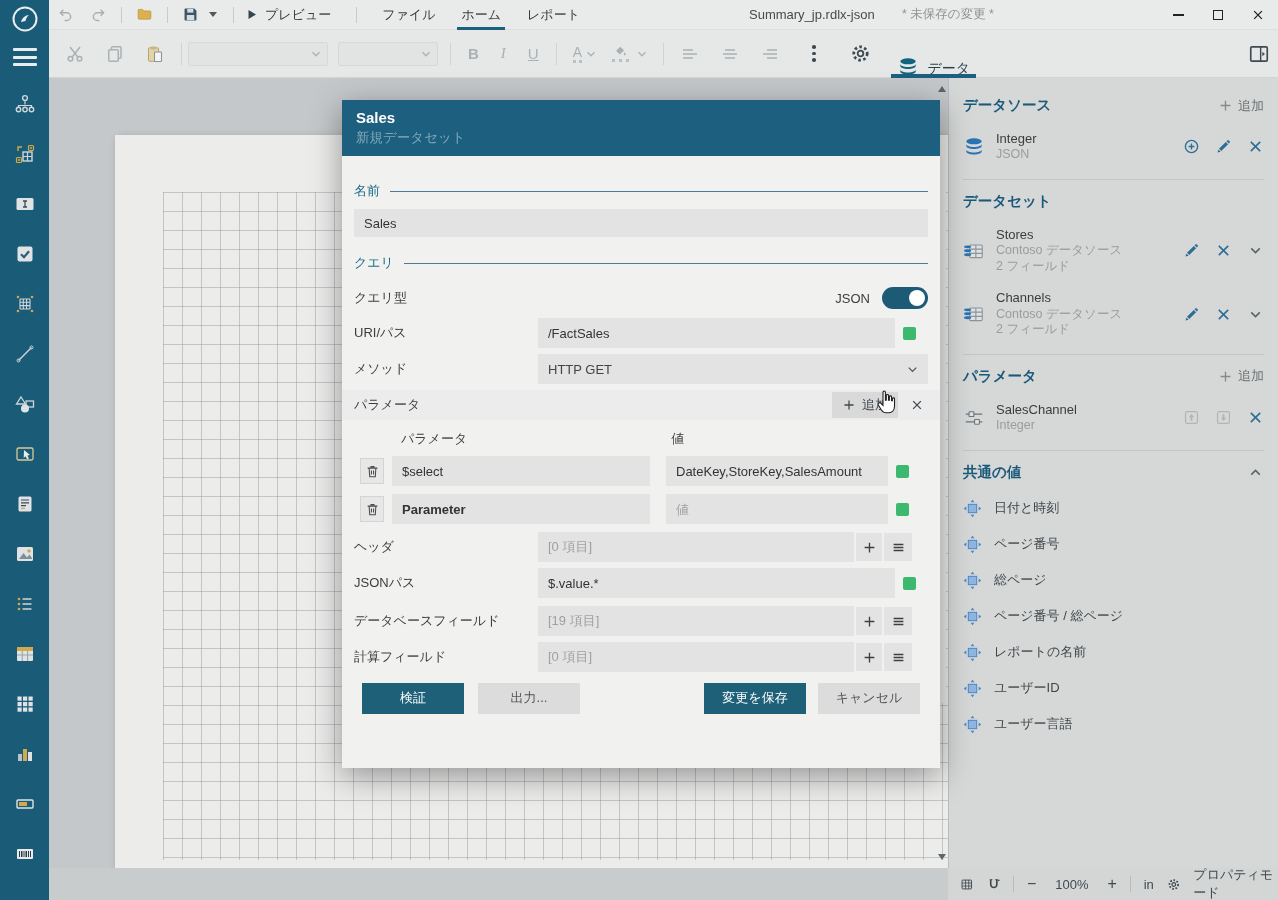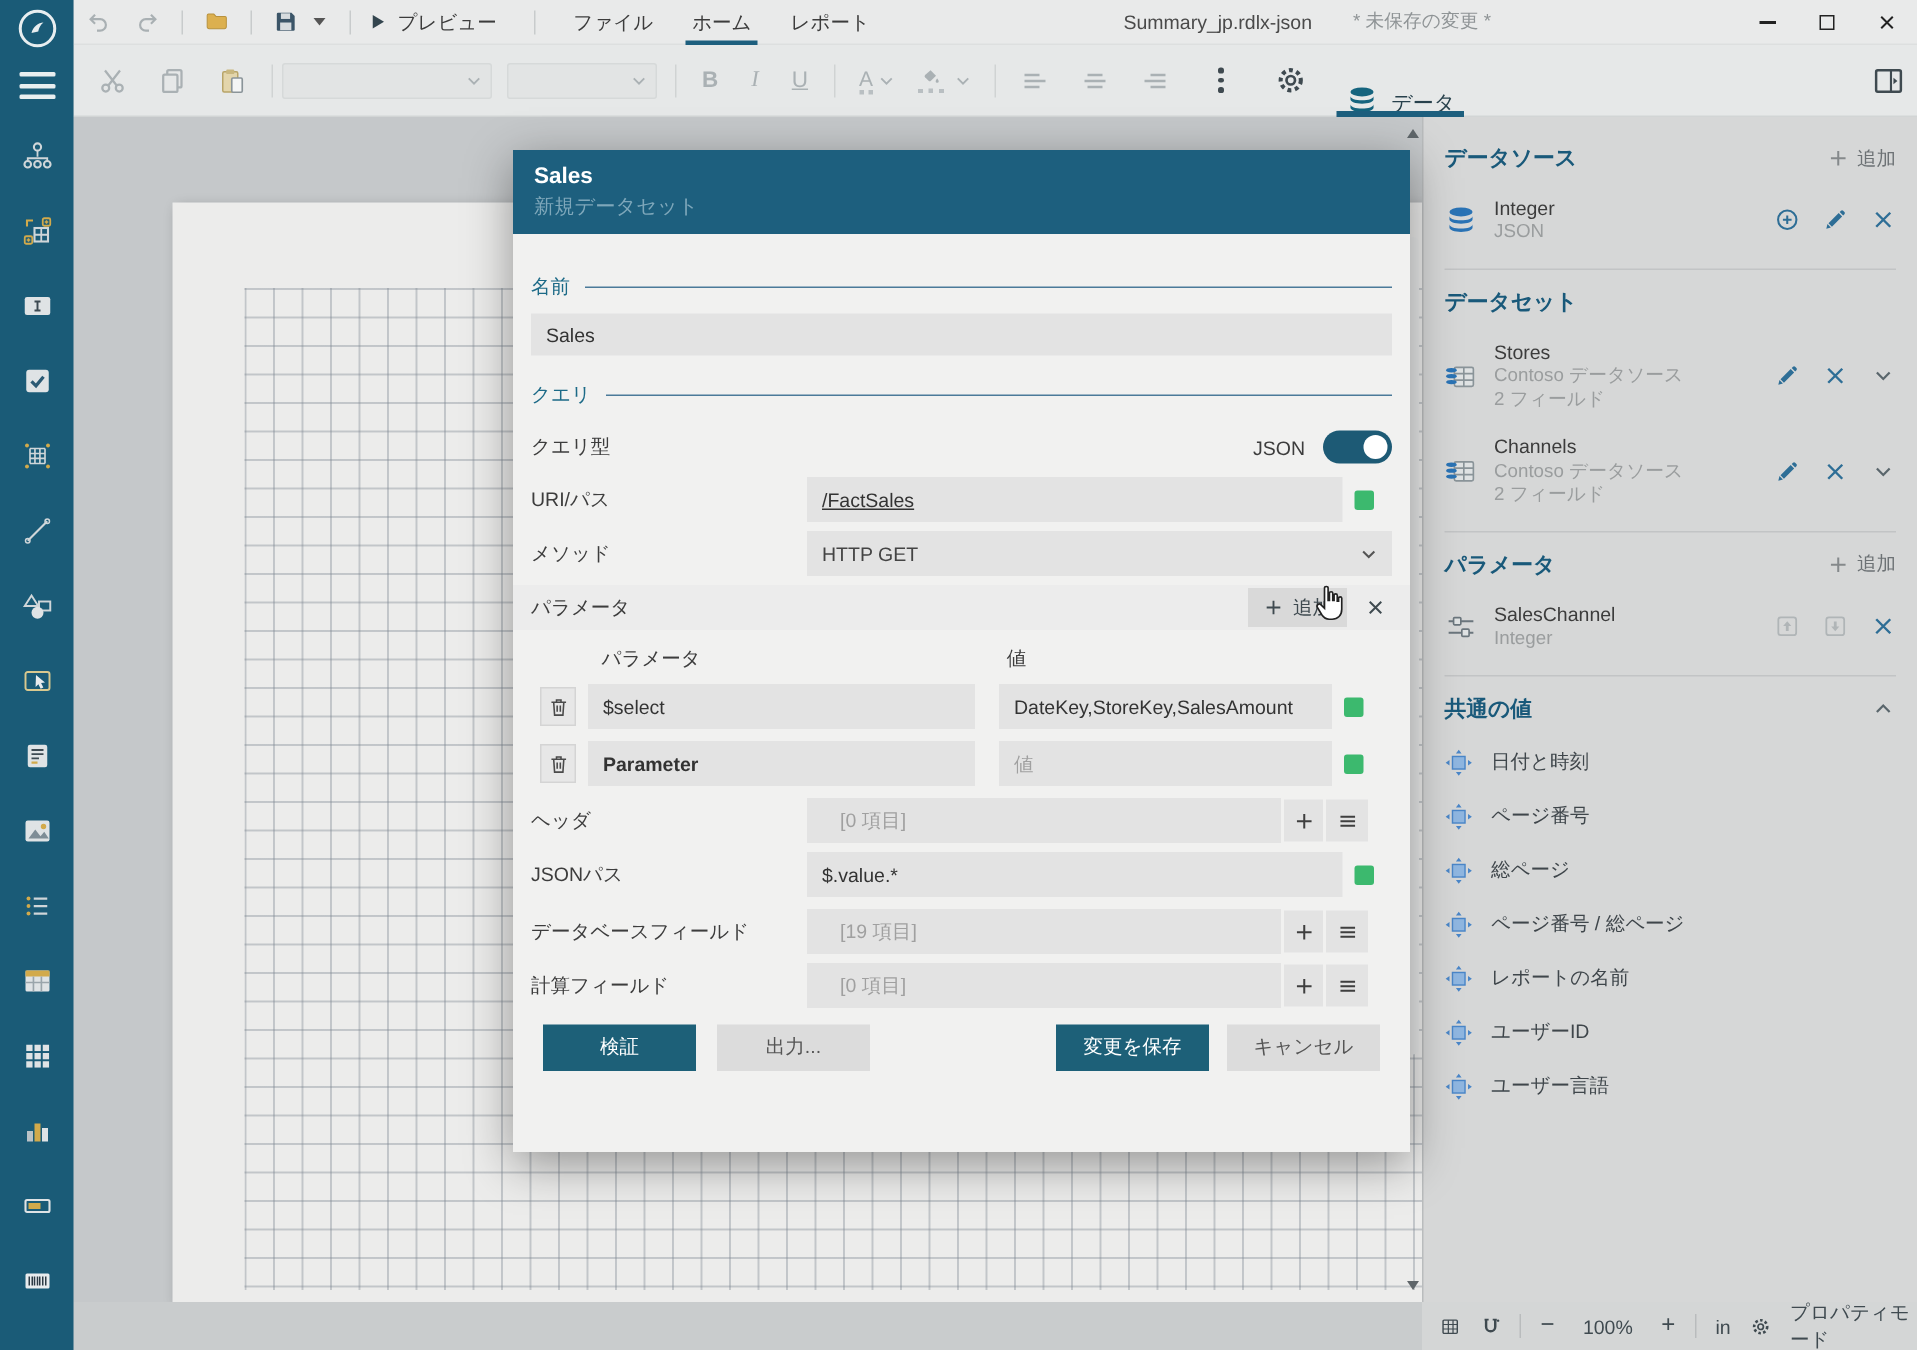--- a/index.html
+++ b/index.html
@@ -86,21 +86,21 @@
 .dlg-head .t{color:#fff;font-size:15px;font-weight:bold}
 .dlg-head .s{color:#7ea7ba;font-size:13.5px;margin-top:3px}
 .dlg-body{padding:0 12px}
 .sec{display:flex;align-items:center;gap:10px}
 .sec span{color:#1c6a87;flex:none}
 .sec i{flex:1;height:1px;background:#4b7a99}
 .row{display:flex;align-items:center}
 .row .lab{width:184px;color:#3d3d3d;flex:none}
 .tinput{background:#e3e3e3;border:none;outline:none;height:30px;padding:0 10px;font-size:13px;color:#333;font-family:inherit}
 .tinput::placeholder{color:#a0a0a0}
-.muted-field{background:#e3e3e3;height:30px;display:flex;align-items:center;padding:0 22px;color:#a0a0a0}
+.muted-field{background:#e3e3e3;height:30px;display:flex;align-items:center;padding:0 10px;color:#a0a0a0}
 .gsq{width:13px;height:13px;background:#3cb96e;border-radius:2px;flex:none;margin-left:8px}
 .toggle{width:46px;height:22px;background:#1d5a75;border-radius:11px;position:relative;cursor:pointer;flex:none}
 .toggle i{position:absolute;right:3px;top:3px;width:16px;height:16px;background:#fff;border-radius:50%}
 .selectbox{width:390px;height:30px;background:#e3e3e3;display:flex;align-items:center;padding:0 8px 0 10px;color:#444;cursor:pointer}
 .selectbox span{flex:1}
 .selectbox svg{width:15px;height:15px;color:#555}
 .pband{margin:6px -12px 0 -12px;height:30px;background:#ececec;display:flex;align-items:center;padding:0 10px 0 12px}
 .pband .lab{flex:1;color:#3d3d3d}
 .addbtn{display:flex;align-items:center;background:#d9d9d9;height:26px;padding:0 10px;cursor:pointer;color:#3f4a50}
 .addbtn svg{width:14px;height:14px;margin-right:6px}
@@ -763,21 +763,21 @@
         <span class="lab">クエリ型</span>
         <span style="flex:1"></span>
         <span style="margin-right:12px;color:#3d3d3d">JSON</span>
         <span class="toggle">
             <i></i>
           </span>
       </div>
 
       <div class="row" style="margin-top:8px">
         <span class="lab">URI/パス</span>
-        <input class="tinput" style="width: 357px; text-decoration: underline;" value="/FactSales">
+        <input class="tinput" style="width: 357px;" value="/FactSales">
         <span class="gsq"></span>
       </div>
 
       <div class="row" style="margin-top:6px">
         <span class="lab">メソッド</span>
         <div class="selectbox">
           <span>HTTP GET</span>
           <svg>
               <use href="#i-chevd"></use>
             </svg>

